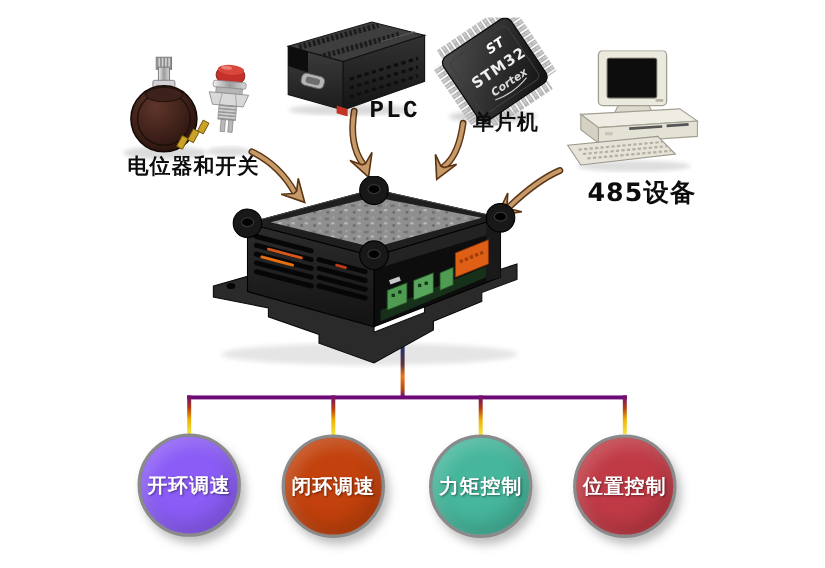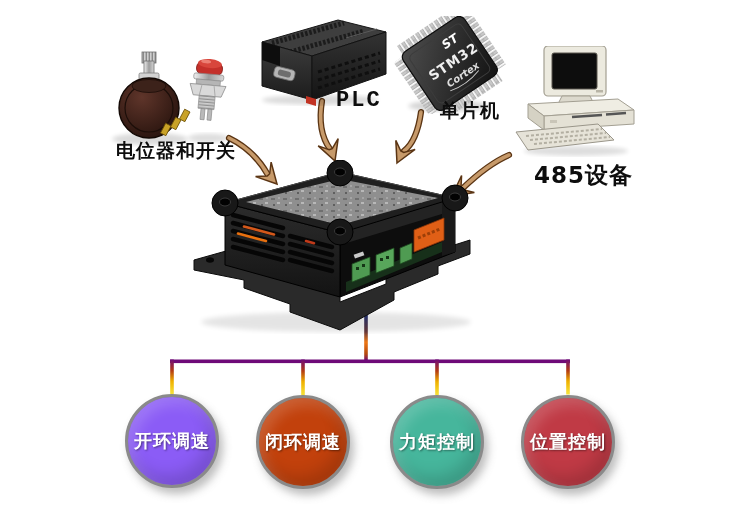--- a/index.html
+++ b/index.html
@@ -4,21 +4,21 @@
 <style>
   html,body{margin:0;padding:0;background:#fff;}
   .canvas{position:relative;width:750px;height:516px;background:#ffffff;overflow:hidden;
           font-family:"DejaVu Sans","Liberation Sans",sans-serif;}
   .layer{position:absolute;left:0;top:0;}
   .img{position:absolute;}
   .label{position:absolute;color:#0d0d0d;font-weight:bold;white-space:nowrap;
          letter-spacing:1px;z-index:4;}
   .lbl-pot{left:116px;top:138px;font-size:19px;}
   .lbl-plc{left:336px;top:88px;font-size:22px;letter-spacing:2px;font-family:Liberation Mono, monospace;}
-  .lbl-mcu{left:440px;top:98px;font-size:19px;}
+  .lbl-mcu{left:430px;top:98px;font-size:19px;}
   .lbl-485{left:534px;top:160px;font-size:23px;}
   .mode-circle{position:absolute;width:88px;height:88px;border-radius:50%;
     border:3px solid #8a8a8a;display:flex;align-items:center;justify-content:center;
     box-shadow:4px 6px 9px rgba(110,110,110,.45),
                inset 5px 7px 14px rgba(255,255,255,.18),
                inset -6px -9px 16px rgba(0,0,0,.16);
     z-index:5;}
   .mode-circle span{color:#ffffff;font-size:18px;font-weight:bold;
     text-shadow:1px 1px 2px rgba(0,0,0,.45);letter-spacing:1px;}
   .c1{left:125px;top:394px;}

